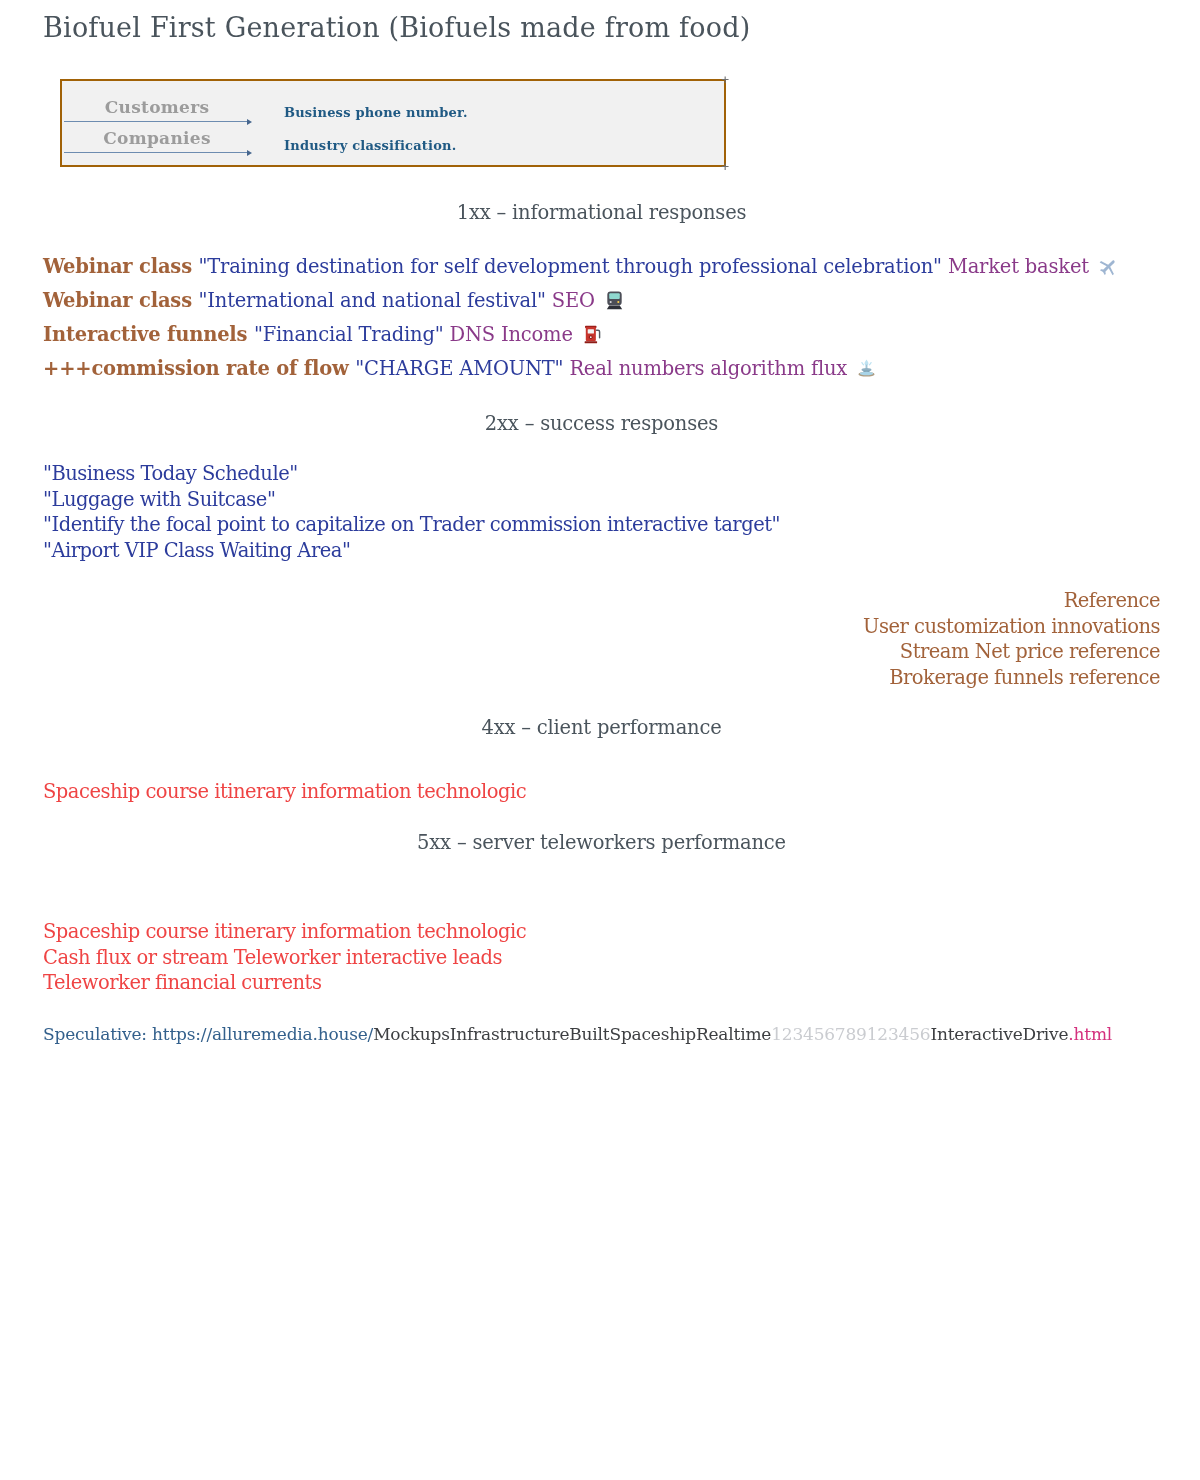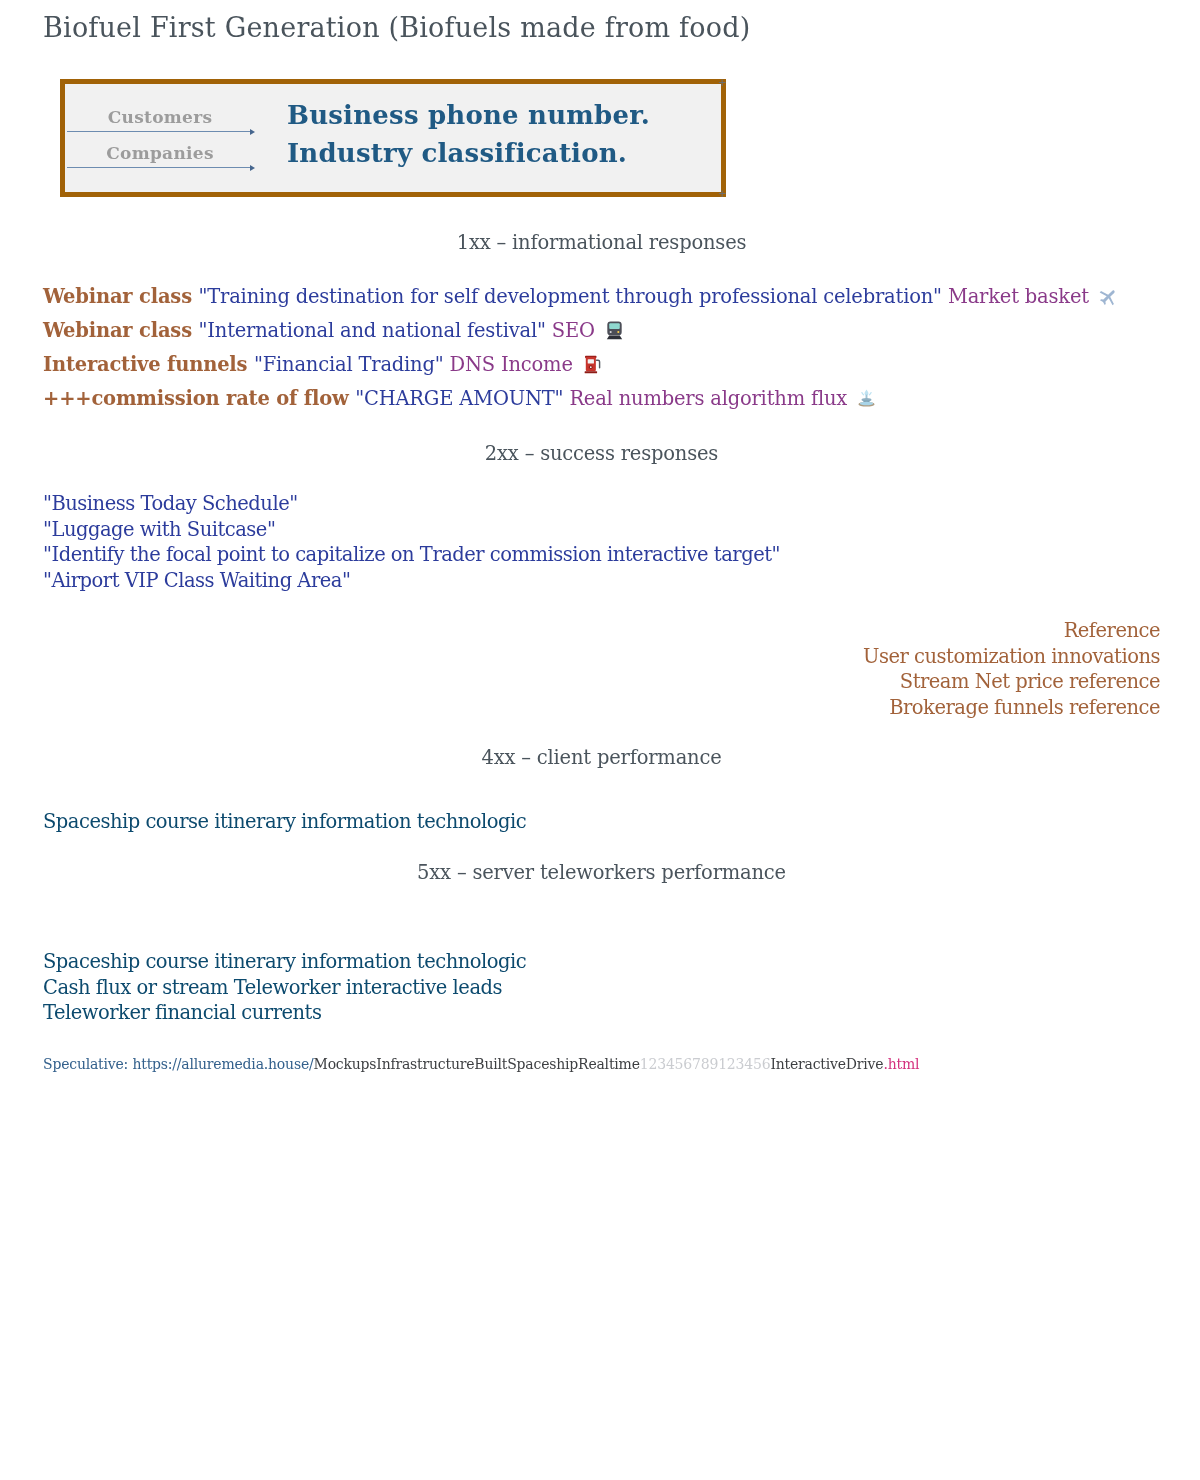--- a/index.html
+++ b/index.html
@@ -16,22 +16,22 @@
     font-size:27px;font-weight:400;color:#4a545c;
     margin:6px 0 36px 0;letter-spacing:0.2px;
   }
 
   
   .info-box{
     position:relative;
     margin-left:17px;
     width:666px;
     background:#f1f1f1;
-    border:5px solid #a16207;
-    padding:10px 0 24px 2px;
+    border:2px solid #a16207;
+    padding:10px 0 12px 2px;
     box-sizing:border-box;
   }
   .info-box::before{
     content:"+";position:absolute;top:-9px;right:-5px;
     color:#6e6e6e;font-size:13px;font-family:"DejaVu Sans Mono",monospace;
   }
   .info-box::after{
     content:"+";position:absolute;bottom:-9px;right:-5px;
     color:#6e6e6e;font-size:13px;font-family:"DejaVu Sans Mono",monospace;
   }
@@ -53,53 +53,53 @@
     height:1px;background:#6d8cb0;width:100%;
   }
   .arrow-line::after{
     content:"";position:absolute;right:-2px;top:-2px;
     width:0;height:0;
     border-left:5px solid #46668e;
     border-top:3px solid transparent;
     border-bottom:3px solid transparent;
   }
   .info-value{
-    font-size:26px;font-weight:700;color:#205a84;
+    font-size:13px;font-weight:700;color:#205a84;
     padding-bottom:2px;letter-spacing:0.2px;
   }
   .info-row.second .info-value{padding-bottom:0;}
 
   
   .section-heading{
     font-size:19.5px;color:#4a545c;font-weight:400;
     margin:25px 0;line-height:25px;letter-spacing:-0.2px;text-align:center;
   }
   .info-box{margin-bottom:33px;}
   .line-group{
     font-size:19.5px;margin:25px 0;letter-spacing:-0.2px;
   }
   .lg-links{line-height:34px;}
   .lg-tight{line-height:25.5px;}
   .c-brown{color:#a2623a;font-weight:bold;}
   .c-blue{color:#2c3c9c;}
   .c-purple{color:#8a3a89;}
   .lg-blue{color:#2c3c9c;letter-spacing:-0.5px;}
   .lg-brown{color:#a2623a;letter-spacing:-0.5px;text-align:right;}
-  .lg-purple{color:#0c4a6e;letter-spacing:-0.5px;margin-top:39px;}
+  .lg-purple{color:#ef4444;letter-spacing:-0.5px;margin-top:39px;}
 
   
   .emoji{
     display:inline-block;width:23px;height:23px;
     vertical-align:-5px;margin-left:2px;
   }
   .emoji svg{display:block;width:100%;height:100%;}
 
   
   .footer-line{
-    font-size:14px;margin:21px 0 0 0;line-height:26px;letter-spacing:-0.2px;
+    font-size:17px;margin:21px 0 0 0;line-height:26px;letter-spacing:-0.2px;
   }
   .f-blue{color:#33608c;}
   .f-dark{color:#3d3f42;}
   .f-gray{color:#caccd0;}
   .f-pink{color:#d4317e;}
 </style>
 </head>
 <body>
 
 <div class="page">

